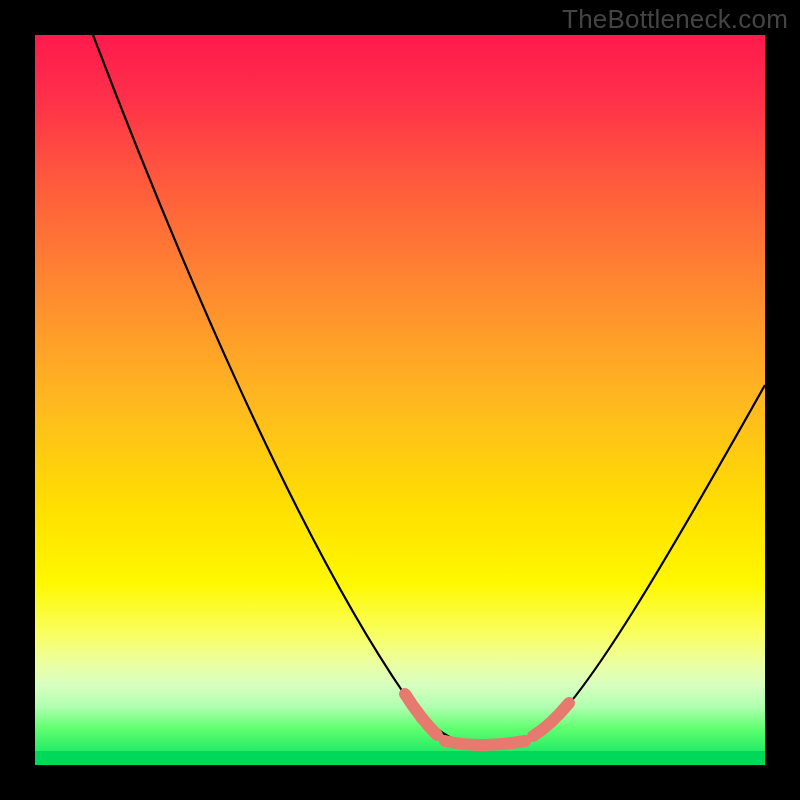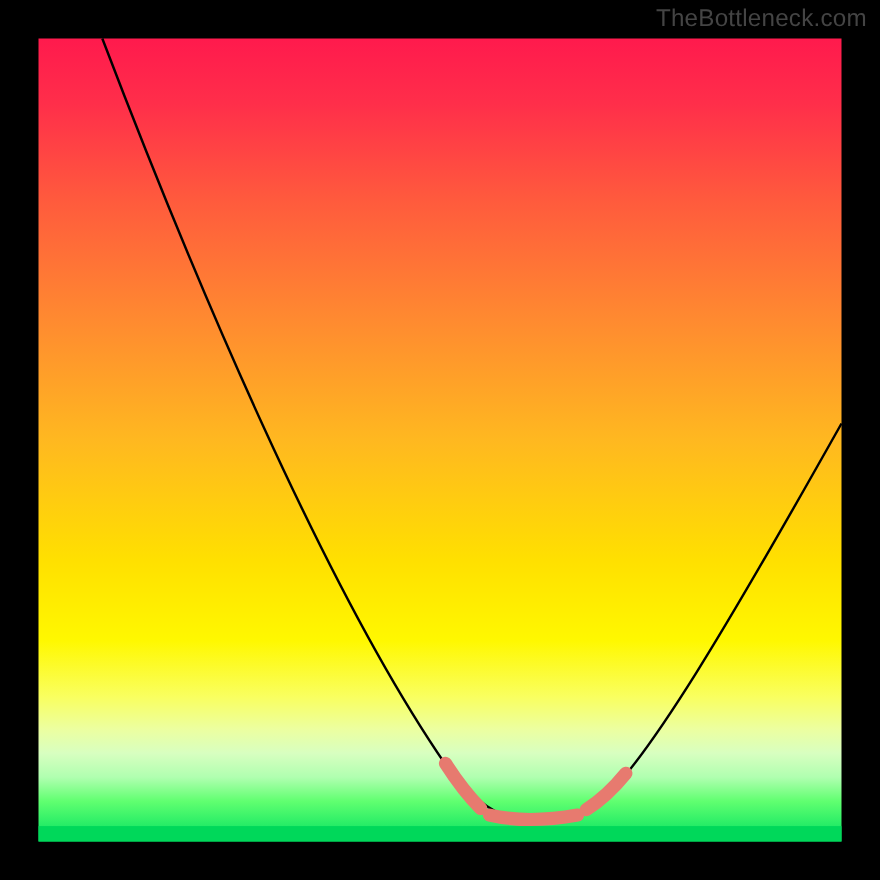--- a/index.html
+++ b/index.html
@@ -15,21 +15,21 @@
     position: relative;
     width: 800px;
     height: 800px;
     background: #000;
   }
   .watermark {
     position: absolute;
     top: 4px;
     right: 12px;
     color: #444;
-    font-size: 22px;
+    font-size: 26px;
     font-weight: 400;
     letter-spacing: 0.2px;
     z-index: 10;
   }
   .plot-area {
     position: absolute;
     left: 35px;
     top: 35px;
     width: 730px;
     height: 730px;

